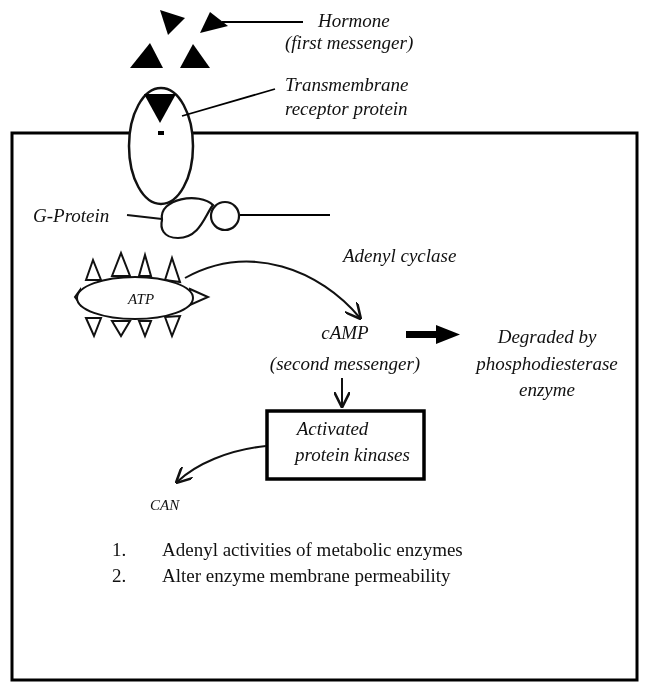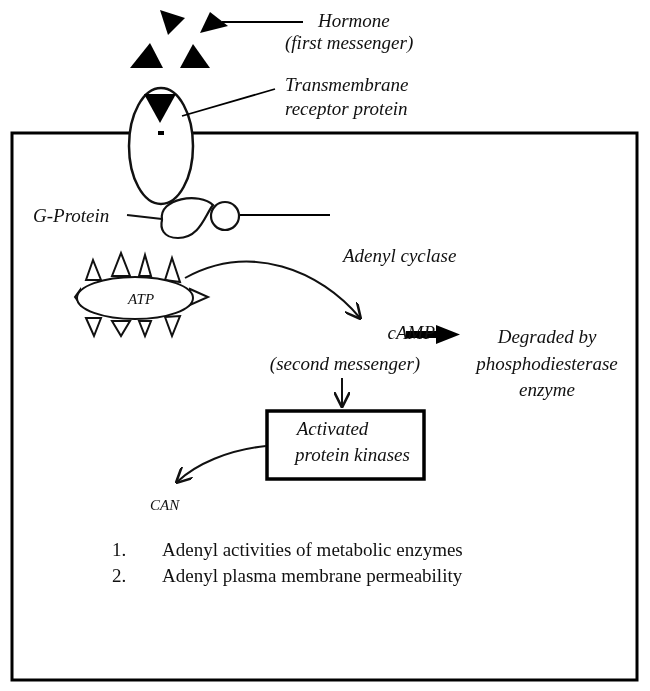--- a/index.html
+++ b/index.html
@@ -70,28 +70,28 @@
 <div class="t" style="left:318px; top:10px;">Hormone</div>
 <div class="t" style="left:285px; top:32px;">(first messenger)</div>
 <div class="t" style="left:285px; top:74px;">Transmembrane</div>
 <div class="t" style="left:285px; top:98px;">receptor protein</div>
 
 <div class="t" style="left:33px; top:205px;">G-Protein</div>
 <div class="t" style="left:343px; top:205px;margin-top:40px;">Adenyl cyclase</div>
 
 <div class="t sm" style="left:128px; top:288px;">ATP</div>
 
-<div class="t c" style="left:255px; width:180px; top:322px;text-align:right;">cAMP</div>
+<div class="t c" style="left:255px; width:180px; top:322px;">cAMP</div>
 <div class="t c" style="left:255px; width:180px; top:353px;">(second messenger)</div>
 
 <div class="t c" style="left:462px; width:170px; top:326px;">Degraded by</div>
 <div class="t c" style="left:462px; width:170px; top:353px;">phosphodiesterase</div>
 <div class="t c" style="left:462px; width:170px; top:379px;">enzyme</div>
 
 <div class="t c" style="left:267px; width:131px; top:418px;">Activated</div>
 <div class="t c" style="left:267px; width:171px; top:444px;">protein kinases</div>
 
 <div class="t sm" style="left:150px; top:494px;">CAN</div>
 
 <div class="list">
   <div class="row"><span class="num">1.</span><span>Adenyl activities of metabolic enzymes</span></div>
-  <div class="row"><span class="num">2.</span><span>Adenyl plasma membrane permeability</span></div>
+  <div class="row"><span class="num">2.</span><span>Alter enzyme membrane permeability</span></div>
 </div>
 
 </body></html>

